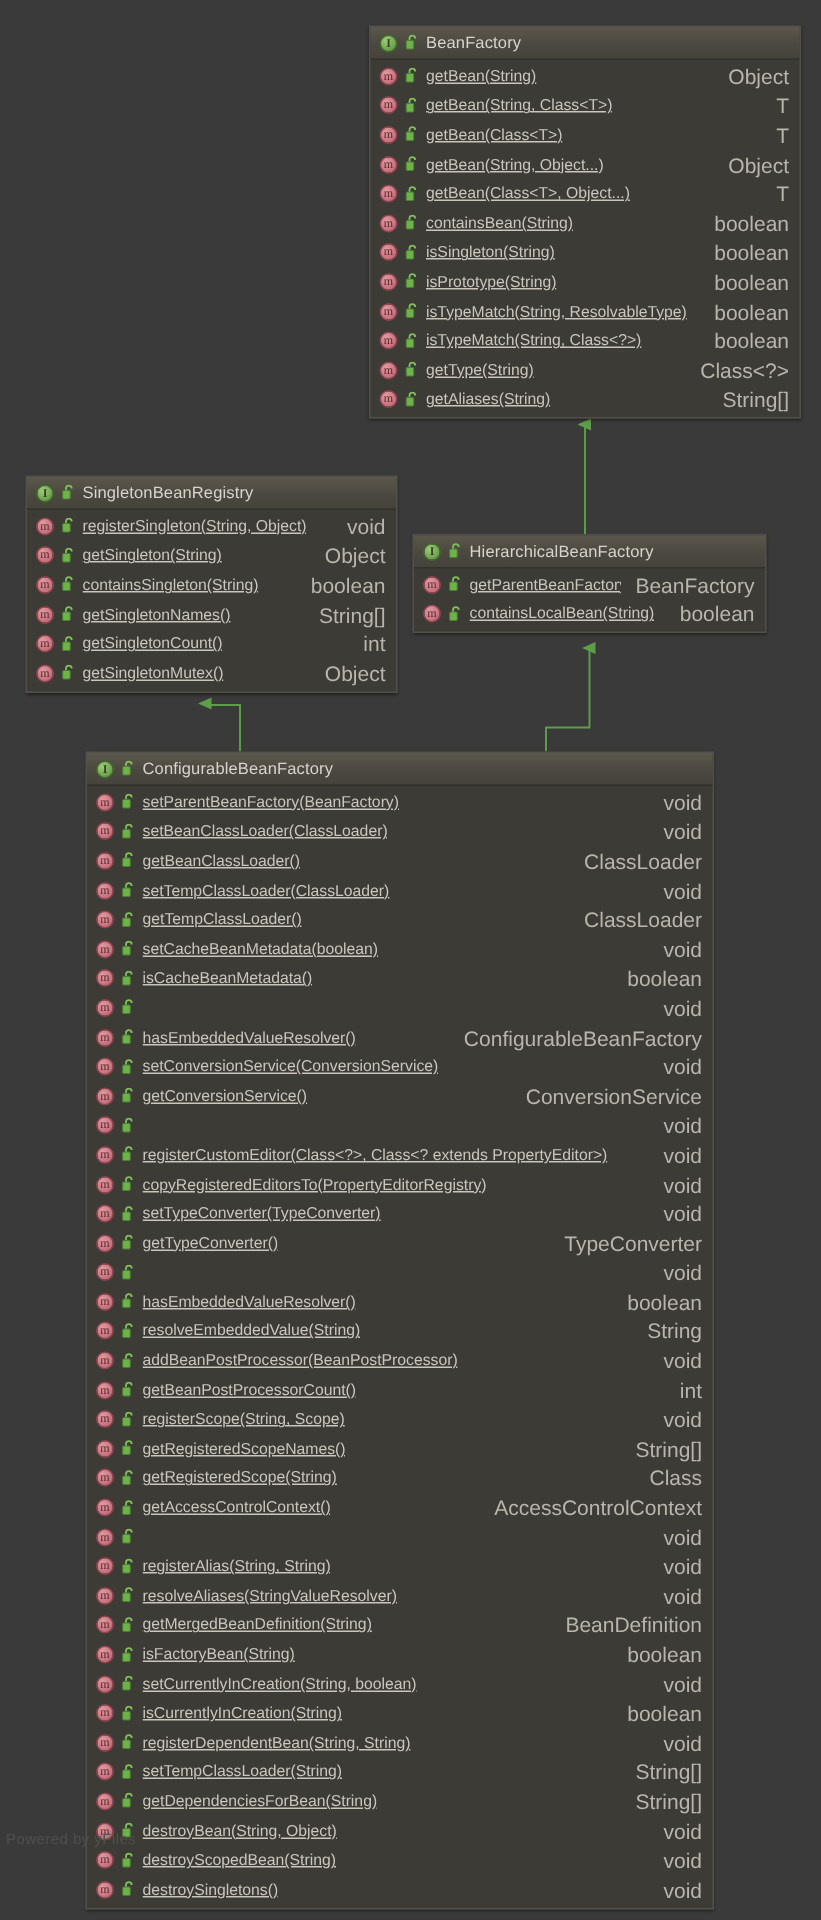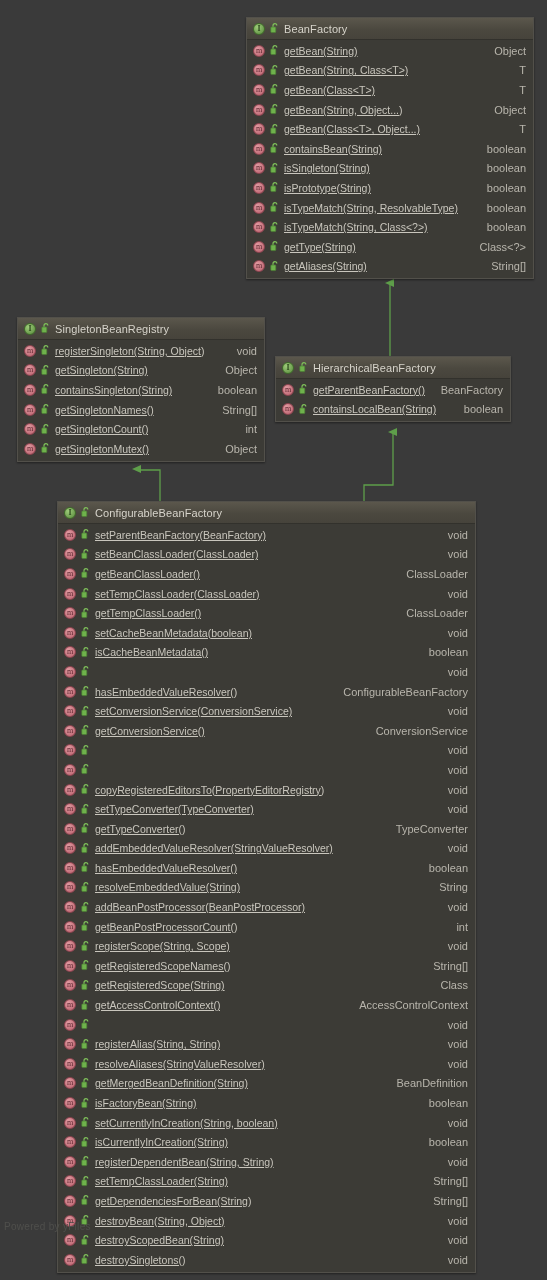--- a/index.html
+++ b/index.html
@@ -67,21 +67,21 @@
   .uml-row .sig {
     font-size: 10.5px;
     color: #c9c6bd;
     margin-left: 5px;
     flex: 0 1 auto;
     overflow: hidden;
     text-decoration: underline;
   }
 
   .uml-row .ret {
-    font-size: 11px;
+    font-size: 14px;
     color: #b8b5ac;
     margin-left: auto;
     padding-left: 10px;
     text-align: right;
   }
 
   
   .ico {
     flex: 0 0 auto;
     display: inline-flex;
@@ -569,20 +569,21 @@
           <span class="ret">void</span>
         </div>
         <div class="uml-row">
           <span class="ico ico-method">m</span>
           <span class="ico ico-public">
             <svg width="9" height="11" viewBox="0 0 9 11">
               <path d="M3,4 L3,2.6 A1.9,1.9 0 0 1 6.8,2.6" fill="none" stroke="#7fc05a" stroke-width="1.2"></path>
               <rect x="0.8" y="4" width="5" height="5.6" rx="0.8" fill="#6fb24c" stroke="#4b8033" stroke-width="0.7"></rect>
             </svg>
           </span>
+          <span class="sig">registerCustomEditor(Class&lt;?&gt;, Class&lt;? extends PropertyEditor&gt;)</span>
           <span class="ret">void</span>
         </div>
         <div class="uml-row">
           <span class="ico ico-method">m</span>
           <span class="ico ico-public">
             <svg width="9" height="11" viewBox="0 0 9 11">
               <path d="M3,4 L3,2.6 A1.9,1.9 0 0 1 6.8,2.6" fill="none" stroke="#7fc05a" stroke-width="1.2"></path>
               <rect x="0.8" y="4" width="5" height="5.6" rx="0.8" fill="#6fb24c" stroke="#4b8033" stroke-width="0.7"></rect>
             </svg>
           </span>
@@ -612,21 +613,20 @@
           <span class="ret">TypeConverter</span>
         </div>
         <div class="uml-row">
           <span class="ico ico-method">m</span>
           <span class="ico ico-public">
             <svg width="9" height="11" viewBox="0 0 9 11">
               <path d="M3,4 L3,2.6 A1.9,1.9 0 0 1 6.8,2.6" fill="none" stroke="#7fc05a" stroke-width="1.2"></path>
               <rect x="0.8" y="4" width="5" height="5.6" rx="0.8" fill="#6fb24c" stroke="#4b8033" stroke-width="0.7"></rect>
             </svg>
           </span>
-          <span class="sig">addEmbeddedValueResolver(StringValueResolver)</span>
           <span class="ret">void</span>
         </div>
         <div class="uml-row">
           <span class="ico ico-method">m</span>
           <span class="ico ico-public">
             <svg width="9" height="11" viewBox="0 0 9 11">
               <path d="M3,4 L3,2.6 A1.9,1.9 0 0 1 6.8,2.6" fill="none" stroke="#7fc05a" stroke-width="1.2"></path>
               <rect x="0.8" y="4" width="5" height="5.6" rx="0.8" fill="#6fb24c" stroke="#4b8033" stroke-width="0.7"></rect>
             </svg>
           </span>

